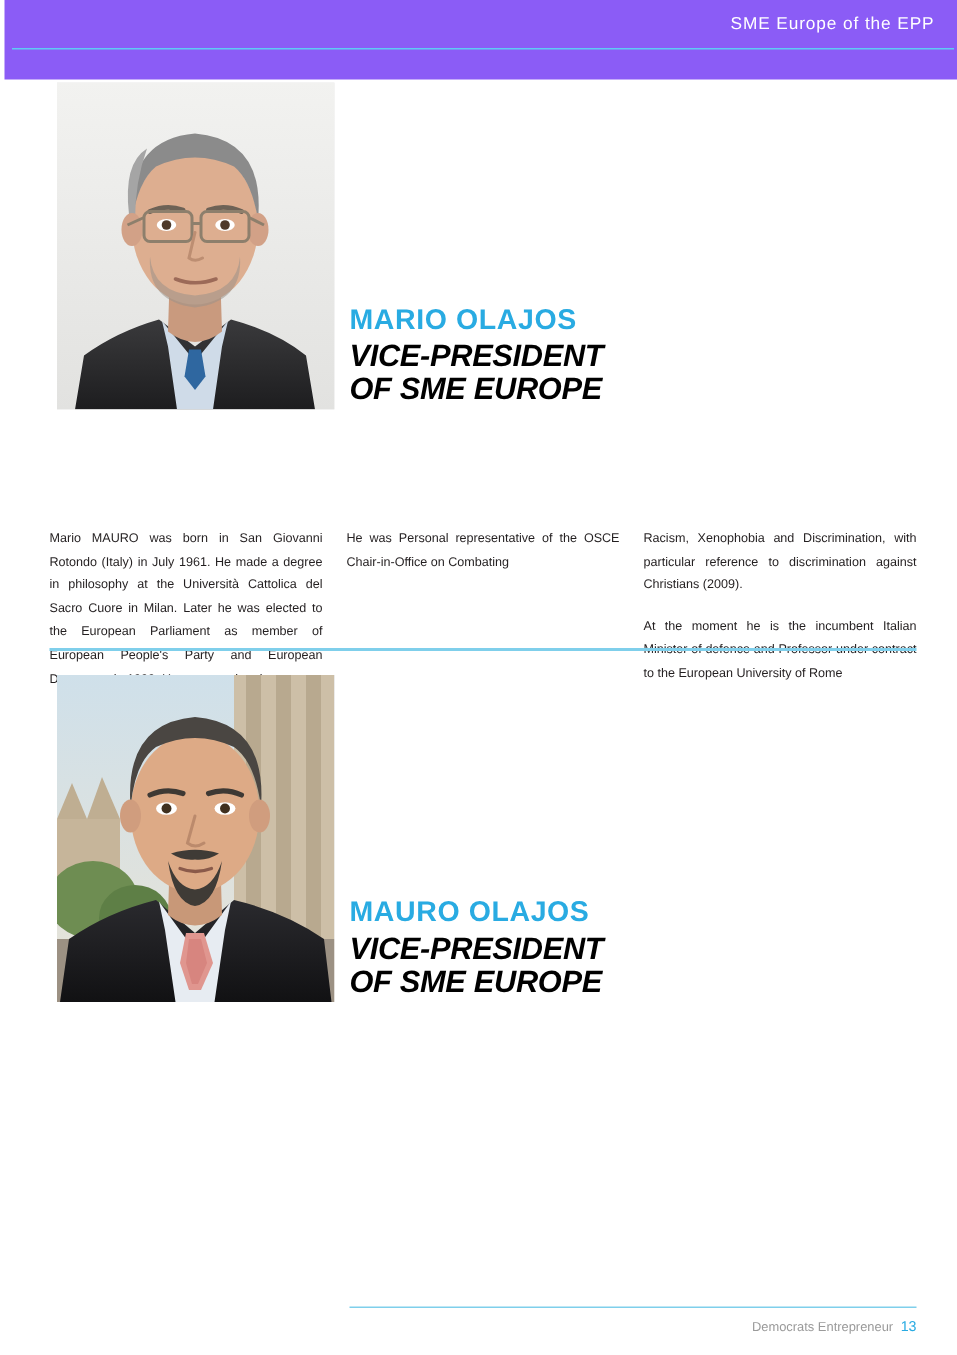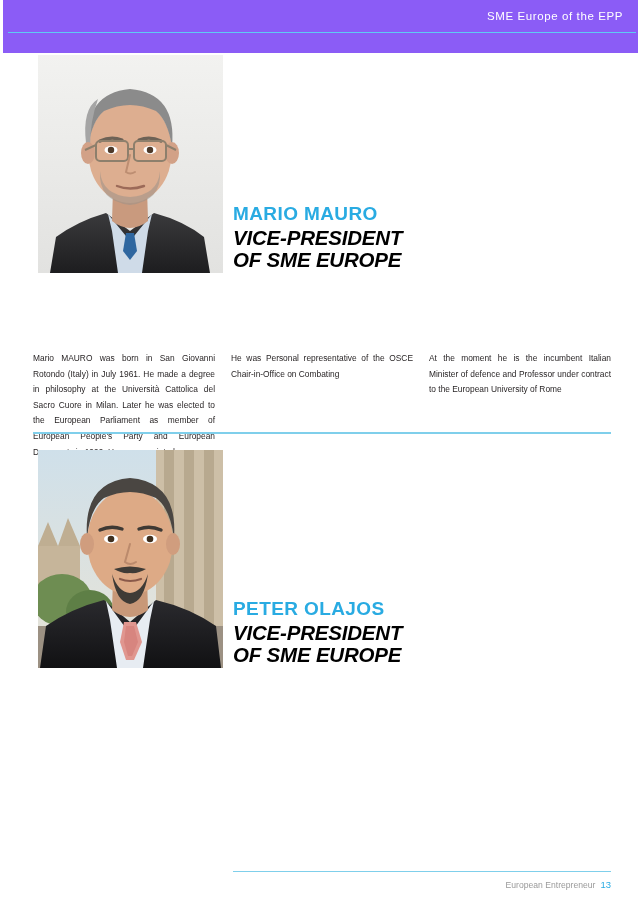--- a/index.html
+++ b/index.html
@@ -203,35 +203,36 @@
 
       <path d="M 92 100 L 88 117 Q 92 120 97 117" stroke="#bd8e72" stroke-width="2" fill="none" stroke-linecap="round"></path>
 
       <path d="M 79 131 Q 92 136 106 131" stroke="#9c6a58" stroke-width="2.4" fill="none" stroke-linecap="round"></path>
 
       <path d="M 62 116 Q 60 146 92 150 Q 124 146 122 116 Q 120 140 92 142 Q 64 140 62 116 Z" fill="#9a9289" opacity="0.55"></path>
     </svg>
   </div>
 
   <div class="headings">
-    <div class="person-name">MARIO MAURO</div>
+    <div class="person-name">MARIO OLAJOS</div>
     <div class="person-role">
       <span class="role-line">VICE-PRESIDENT</span>
       <span class="role-line">OF SME EUROPE</span>
     </div>
   </div>
 
   <div class="columns columns-1">
     <div class="col">
       <p>Mario MAURO was born in San Giovanni Rotondo (Italy) in July 1961. He made a degree in philosophy at the Università Cattolica del Sacro Cuore in Milan. Later he was elected to the European Parliament as member of European People's Party and European Democrats in 1999. He was appointed</p>
     </div>
     <div class="col">
       <p>He was Personal representative of the OSCE Chair-in-Office on Combating</p>
     </div>
     <div class="col">
+      <p>Racism, Xenophobia and Discrimination, with particular reference to discrimination against Christians (2009).</p>
       <p>At the moment he is the incumbent Italian Minister of defence and Professor under contract to the European University of Rome</p>
     </div>
   </div>
 </div>
 
 <div class="section-divider divider-mid"></div>
 
 <div class="profile profile-2">
 
   <div class="photo">
@@ -287,25 +288,25 @@
       <path d="M 92 94 L 87 112 Q 92 116 98 112" stroke="#bb8a6c" stroke-width="2" fill="none" stroke-linecap="round"></path>
 
       <path d="M 76 119 Q 92 114 108 119 Q 100 124 92 123 Q 84 124 76 119 Z" fill="#3f3b36"></path>
       <path d="M 74 124 Q 78 152 92 154 Q 106 152 110 124 Q 104 142 92 143 Q 80 142 74 124 Z" fill="#3f3b36"></path>
 
       <path d="M 82 129 Q 92 133 103 129" stroke="#8a5a4a" stroke-width="2.2" fill="none" stroke-linecap="round"></path>
     </svg>
   </div>
 
   <div class="headings">
-    <div class="person-name">PETER OLAJOS</div>
+    <div class="person-name">MAURO OLAJOS</div>
     <div class="person-role">
       <span class="role-line">VICE-PRESIDENT</span>
       <span class="role-line">OF SME EUROPE</span>
     </div>
   </div>
 
 </div>
 
 <div class="footer-rule"></div>
 <div class="page-footer">
-  <span>European Entrepreneur</span><span class="page-num">13</span>
+  <span>Democrats Entrepreneur</span><span class="page-num">13</span>
 </div>
 
 </body></html>

